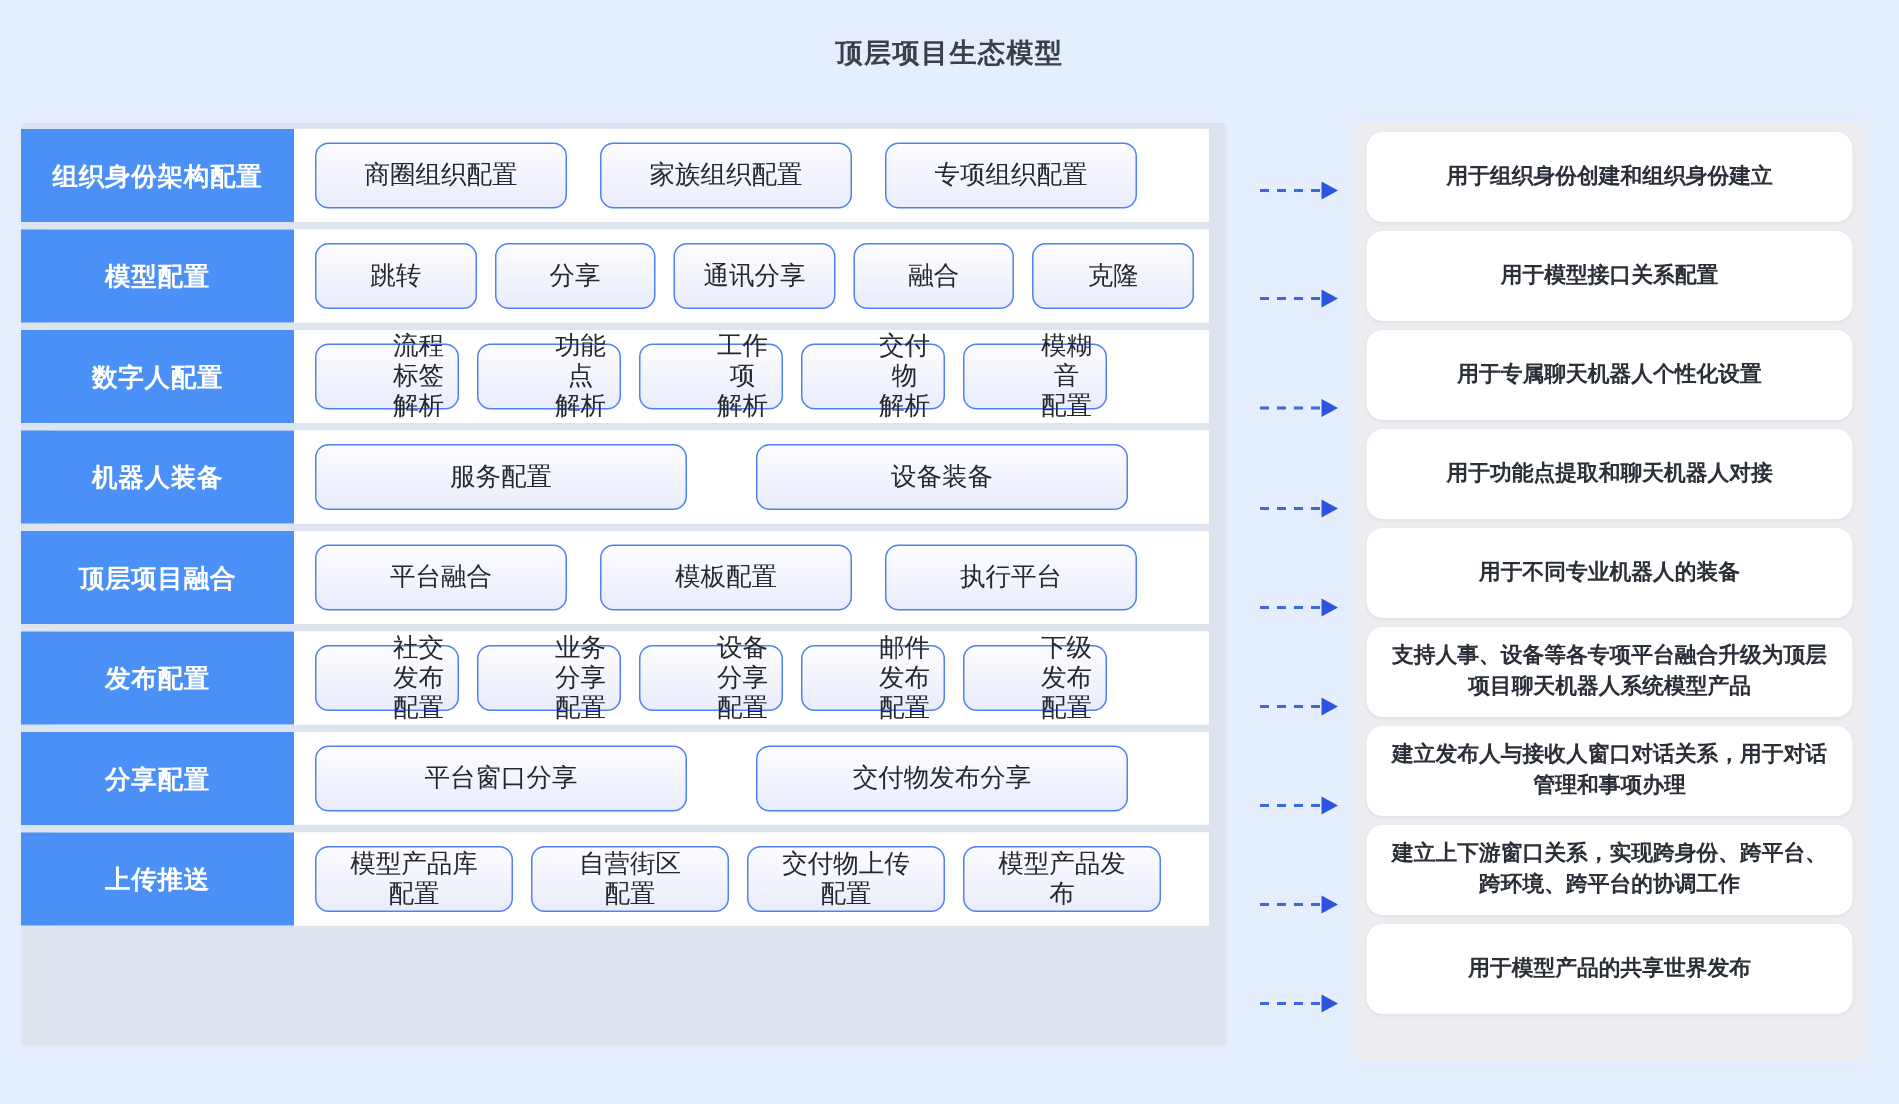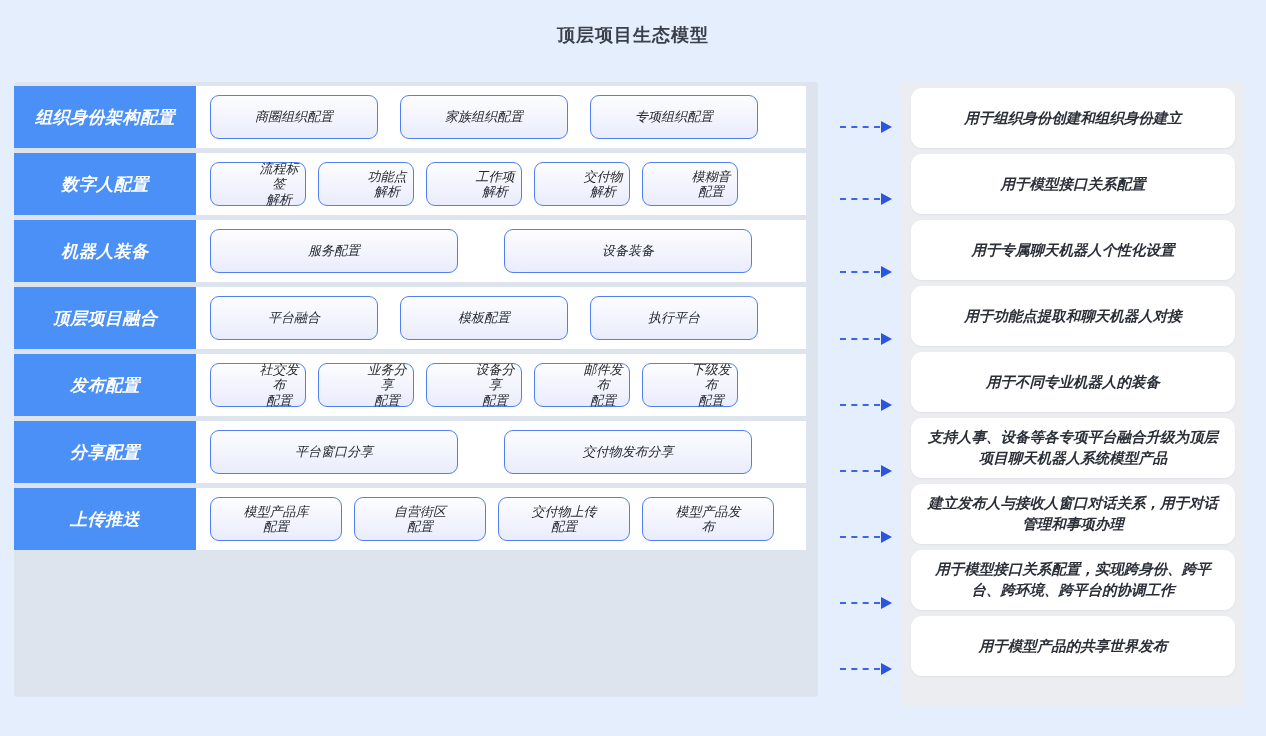--- a/index.html
+++ b/index.html
@@ -30,21 +30,20 @@
     letter-spacing: 1px;
   }
 
   
   .board {
     position: absolute;
     top: 82px;
     left: 0;
     width: 1032px;
     height: 654px;
-    font-style: italic;
   }
 
   
   .left-panel {
     position: absolute;
     left: 14px;
     top: 0;
     width: 804px;
     height: 615px;
     background: #dde4ee;
@@ -84,21 +83,21 @@
     gap: 12px;
     padding: 0 10px 0 14px;
     background: #ffffff;
   }
 
   .pill {
     border: 1.6px solid #4f7ff0;
     border-radius: 9px;
     background: linear-gradient(180deg, #fdfdff 0%, #e9ecfb 100%);
     color: #25282e;
-    font-size: 13px;
+    font-size: 17px;
     line-height: 1.18;
     text-align: center;
     display: flex;
     align-items: center;
     justify-content: center;
     height: 44px;
     padding: 2px 6px;
     white-space: pre-line;
   }
 
@@ -187,20 +186,30 @@
 
     <div class="row">
       <div class="row-label">组织身份架构配置</div>
       <div class="row-items n3">
         <div class="pill">商圈组织配置</div>
         <div class="pill">家族组织配置</div>
         <div class="pill">专项组织配置</div>
       </div>
     </div>
 
+    <div class="row">
+      <div class="row-label">模型配置</div>
+      <div class="row-items n5">
+        <div class="pill">跳转</div>
+        <div class="pill">分享</div>
+        <div class="pill">通讯分享</div>
+        <div class="pill">融合</div>
+        <div class="pill">克隆</div>
+      </div>
+    </div>
 
     <div class="row">
       <div class="row-label">数字人配置</div>
       <div class="row-items n5s">
         <div class="pill">流程标签
 解析</div>
         <div class="pill">功能点
 解析</div>
         <div class="pill">工作项
 解析</div>
@@ -309,17 +318,17 @@
   </div>
 
   <div class="right-panel">
     <div class="desc-card">用于组织身份创建和组织身份建立</div>
     <div class="desc-card">用于模型接口关系配置</div>
     <div class="desc-card">用于专属聊天机器人个性化设置</div>
     <div class="desc-card">用于功能点提取和聊天机器人对接</div>
     <div class="desc-card">用于不同专业机器人的装备</div>
     <div class="desc-card">支持人事、设备等各专项平台融合升级为顶层项目聊天机器人系统模型产品</div>
     <div class="desc-card">建立发布人与接收人窗口对话关系，用于对话管理和事项办理</div>
-    <div class="desc-card">用于模型接口关系配置，实现跨身份、跨平台、跨环境、跨平台的协调工作</div>
+    <div class="desc-card">建立上下游窗口关系，实现跨身份、跨平台、跨环境、跨平台的协调工作</div>
     <div class="desc-card">用于模型产品的共享世界发布</div>
   </div>
 
 </div>
 
 </body></html>

